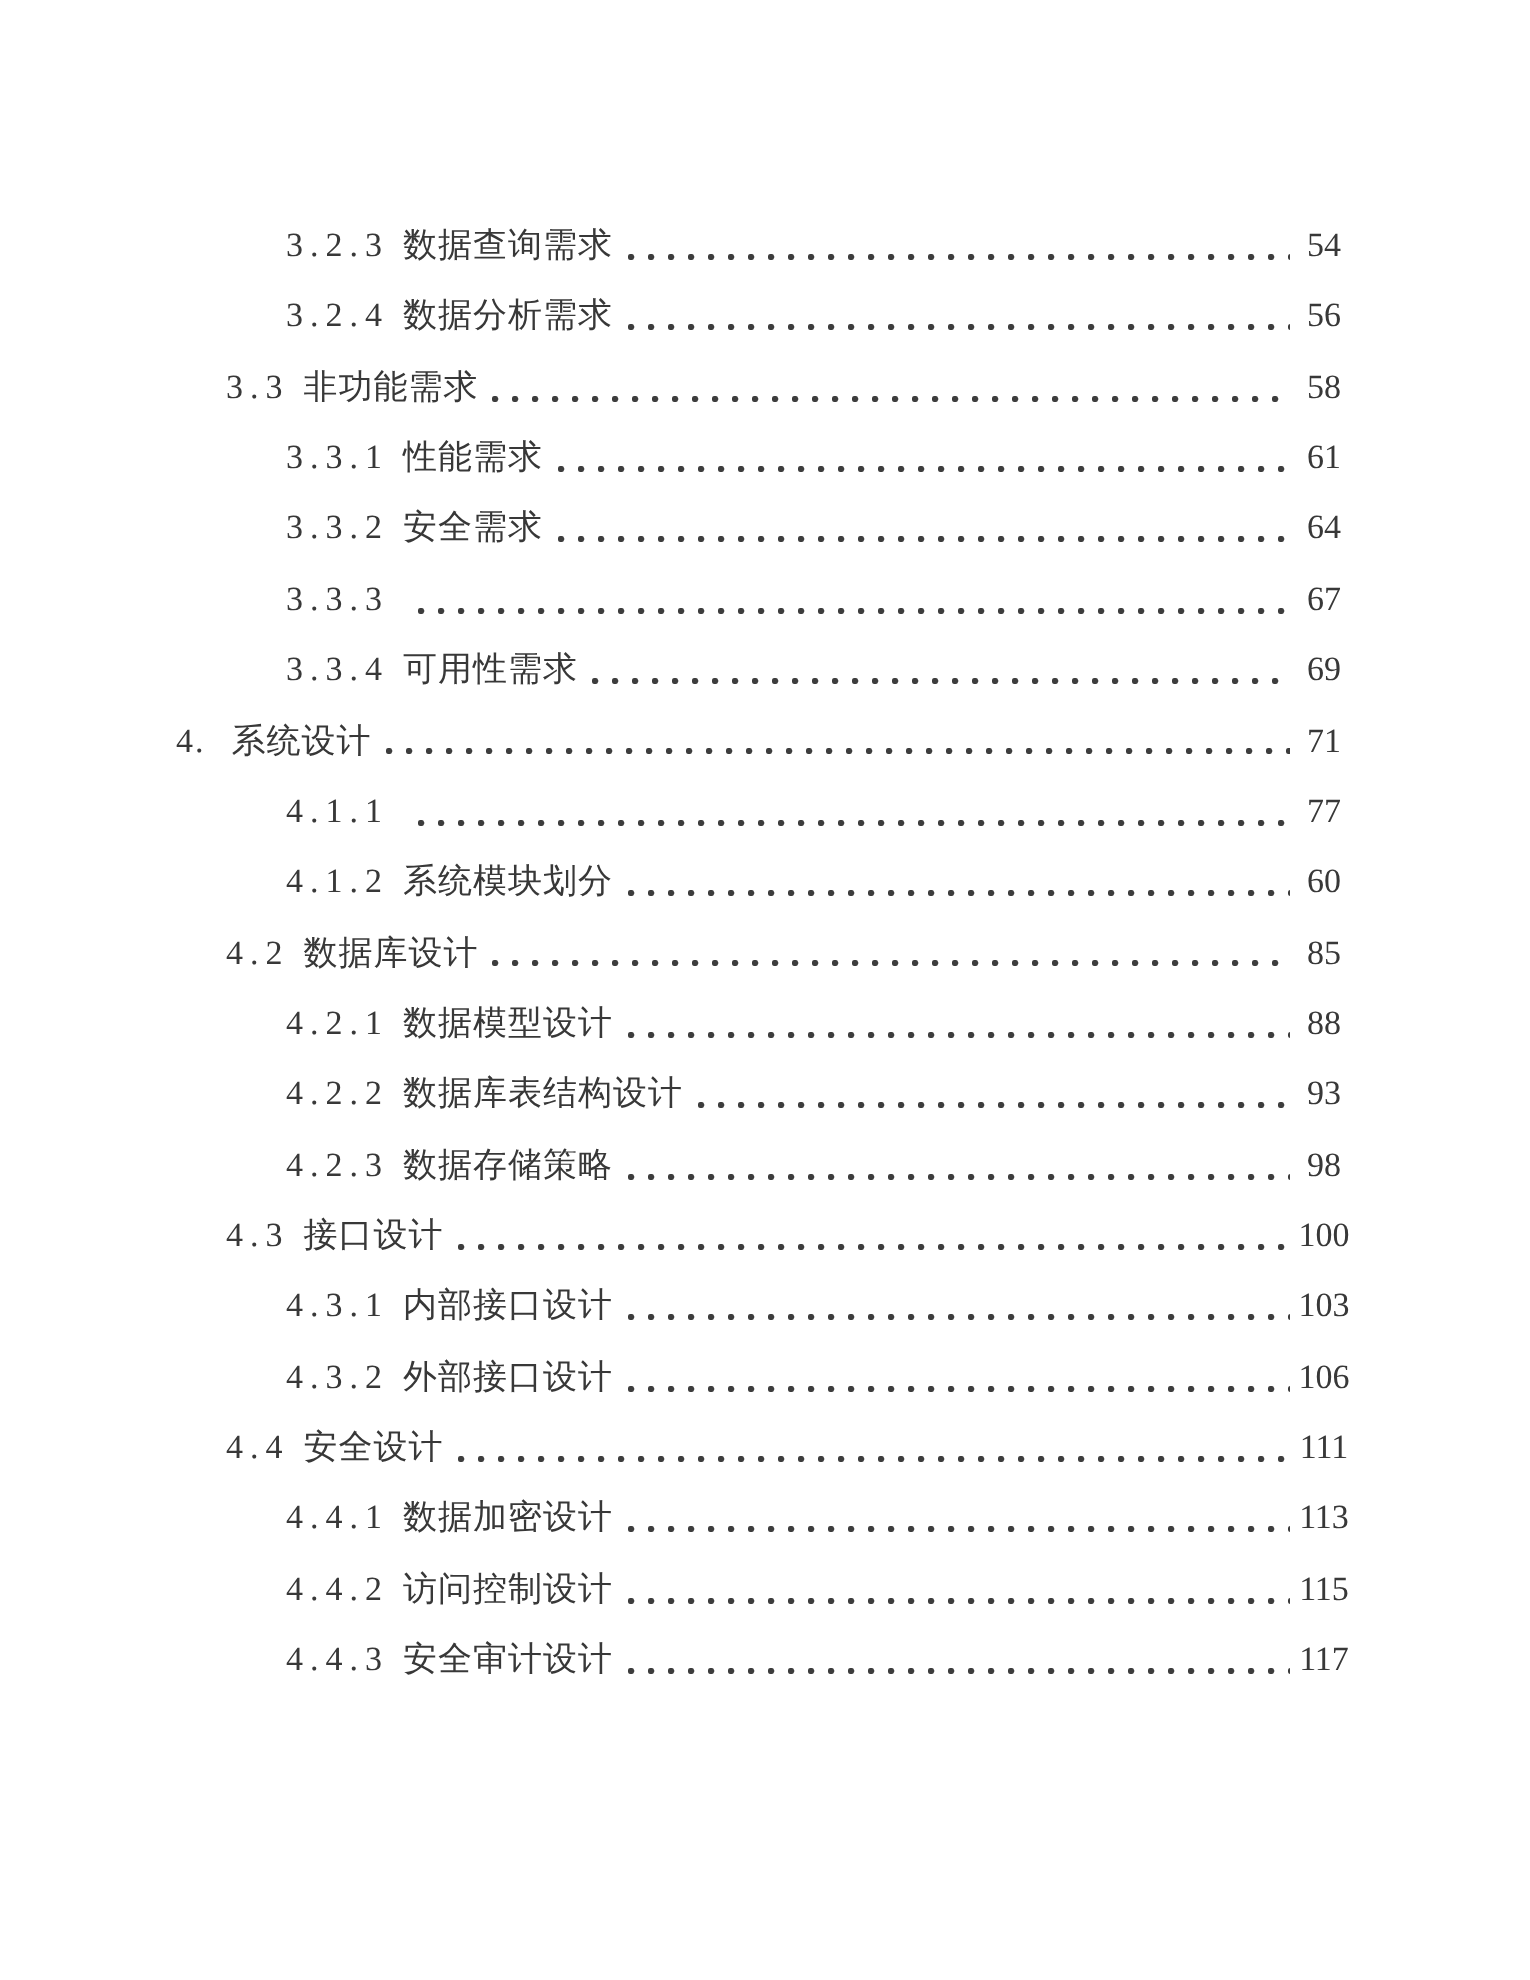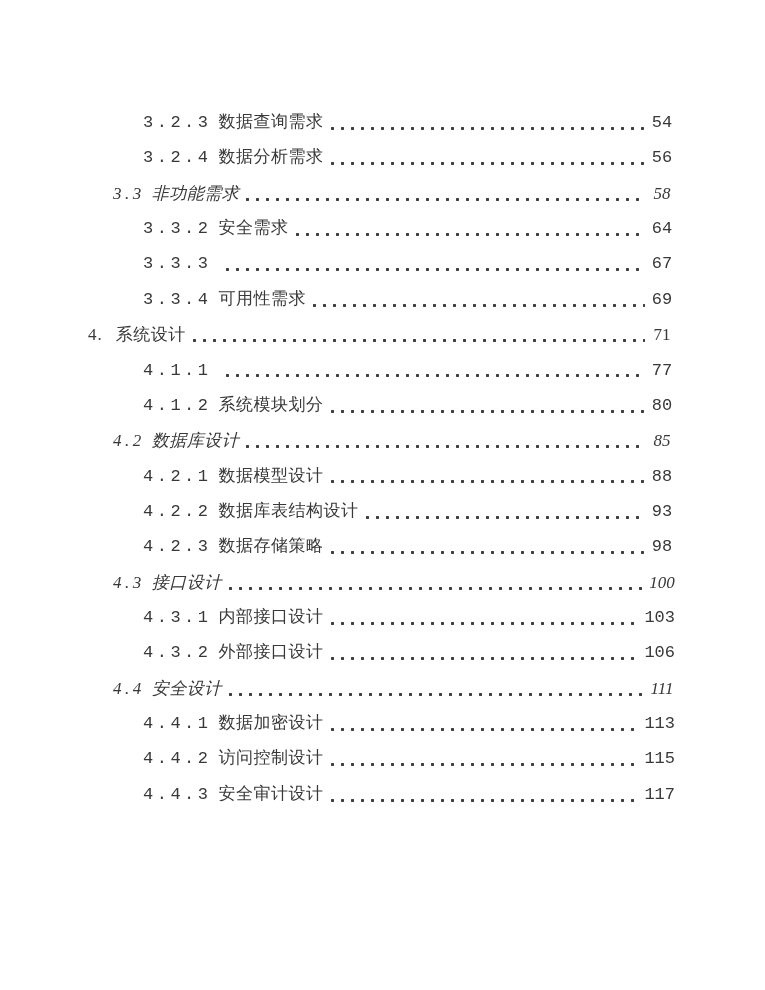--- a/index.html
+++ b/index.html
@@ -27,22 +27,22 @@
     top: 105px;
   }
   .row {
     display: flex;
     align-items: baseline;
     height: 35.36px;
     line-height: 35.36px;
     font-size: 17px;
     white-space: nowrap;
   }
-  .row.level-2 { padding-left: 25px; font-style: italic; }
-  .row.level-3 { padding-left: 55px; font-family: Liberation Mono, monospace; }
+  .row.level-2 { padding-left: 25px; }
+  .row.level-3 { padding-left: 55px; }
   .num {
     letter-spacing: 3.5px;
     margin-right: 7px;
   }
   .row.level-1 .num {
     letter-spacing: 1px;
     margin-right: 13px;
   }
   .title {
     letter-spacing: 0.5px;
@@ -80,20 +80,26 @@
     <span class="pagenum">56</span>
   </div>
 
   <div class="row level-2">
     <span class="num">3.3</span>
     <span class="title">非功能需求</span>
     <span class="leader"></span>
     <span class="pagenum">58</span>
   </div>
 
+  <div class="row level-3">
+    <span class="num">3.3.1</span>
+    <span class="title">性能需求</span>
+    <span class="leader"></span>
+    <span class="pagenum">61</span>
+  </div>
 
   <div class="row level-3">
     <span class="num">3.3.2</span>
     <span class="title">安全需求</span>
     <span class="leader"></span>
     <span class="pagenum">64</span>
   </div>
 
   <div class="row level-3">
     <span class="num">3.3.3</span>
@@ -119,21 +125,21 @@
   <div class="row level-3">
     <span class="num">4.1.1</span>
     <span class="leader"></span>
     <span class="pagenum">77</span>
   </div>
 
   <div class="row level-3">
     <span class="num">4.1.2</span>
     <span class="title">系统模块划分</span>
     <span class="leader"></span>
-    <span class="pagenum">80</span>
+    <span class="pagenum">60</span>
   </div>
 
   <div class="row level-2">
     <span class="num">4.2</span>
     <span class="title">数据库设计</span>
     <span class="leader"></span>
     <span class="pagenum">85</span>
   </div>
 
   <div class="row level-3">

